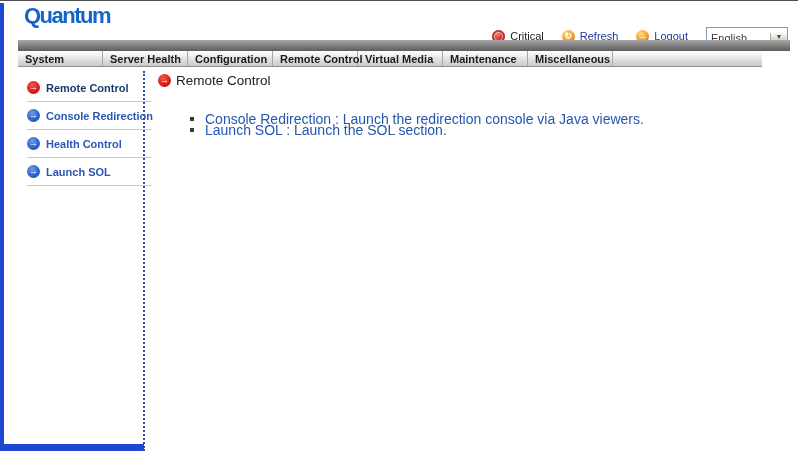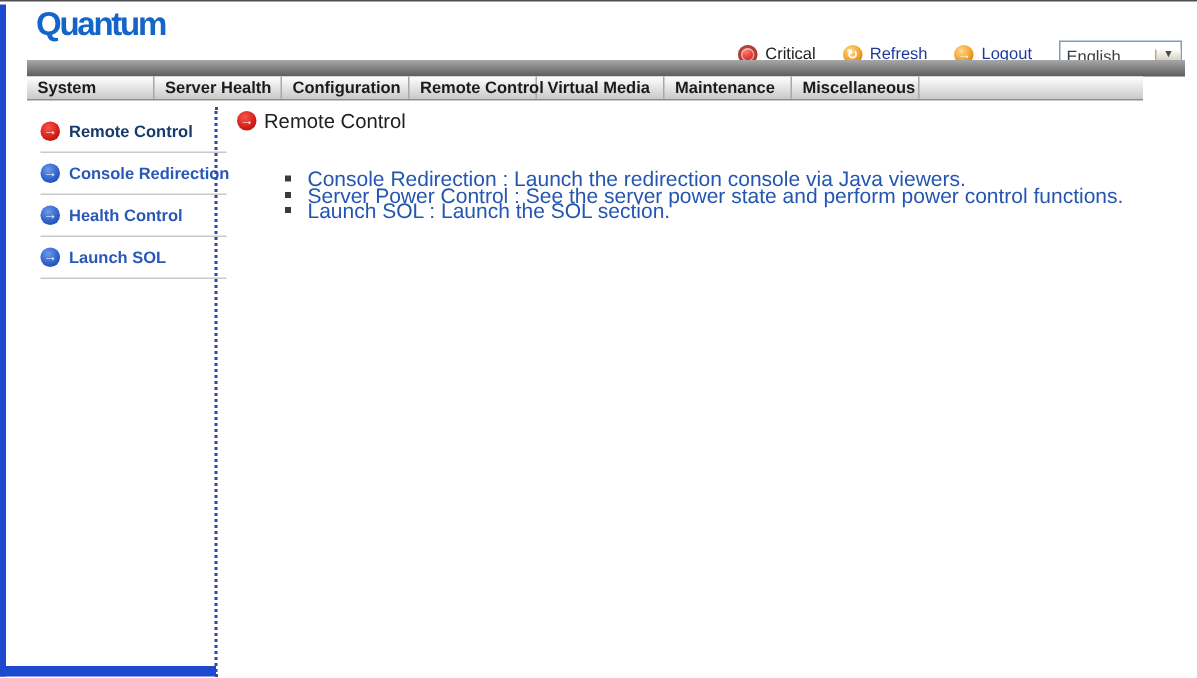--- a/index.html
+++ b/index.html
@@ -172,16 +172,15 @@
 
 <div class="vdots"></div>
 
 <div class="main">
   <div class="main-title-row">
     <span class="circle-icon icon-red">→</span>
     <span class="main-title">Remote Control</span>
   </div>
   <ul class="bullets">
     <li>Console Redirection : Launch the redirection console via Java viewers.</li>
-    <li>Server Power Control : See the server power state and perform power control functions.</li>
     <li>Launch SOL : Launch the SOL section.</li>
   </ul>
 </div>
 
 </body></html>

